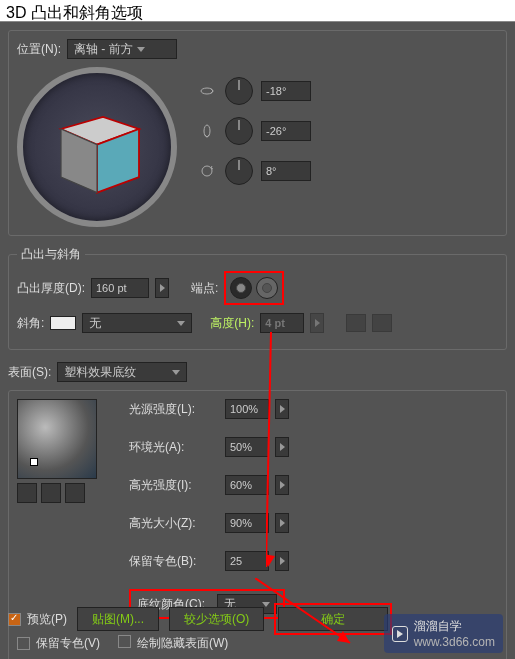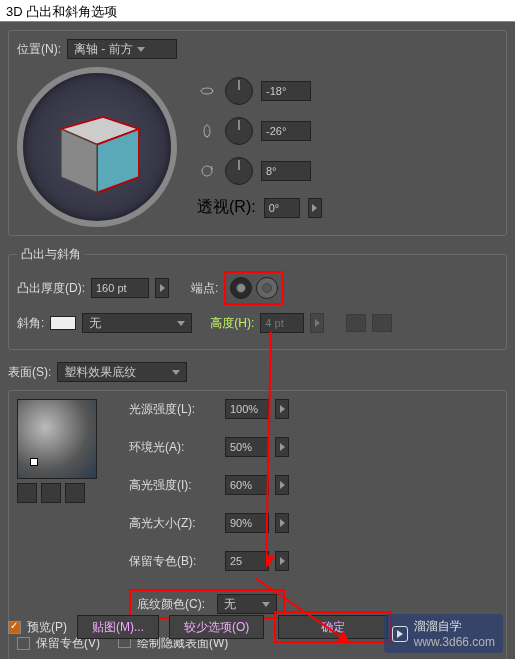--- a/index.html
+++ b/index.html
@@ -1,18 +1,18 @@
 <!DOCTYPE html>
 <html><head>
 <meta charset="utf-8">
 <style>
 * { box-sizing: border-box; margin: 0; padding: 0; font-family: "Microsoft YaHei", sans-serif; }
 body { background: #2a2a2a; width: 515px; height: 659px; overflow: hidden; position: relative; }
 .window { width: 515px; height: 659px; background: #fff; }
-.titlebar { height: 22px; background: #fff; color: #000; font-size: 13px; padding: 3px 6px; border-bottom: 1px solid #888; }
+.titlebar { height: 22px; background: #fff; color: #000; font-size: 16px; padding: 3px 6px; border-bottom: 1px solid #888; }
 .content { background: #535353; height: 637px; padding: 8px; position: relative; }
 .fieldset { border: 1px solid #6a6a6a; border-radius: 3px; padding: 8px; margin-bottom: 10px; }
 .legend { color: #ddd; font-size: 12px; padding: 0 4px; }
 .row { display: flex; align-items: center; gap: 6px; margin-bottom: 8px; color: #ddd; font-size: 12px; }
 .label { white-space: nowrap; }
 .dropdown { background: #3a3a3a; border: 1px solid #222; color: #ccc; height: 20px; display: inline-flex; align-items: center; padding: 0 6px; gap: 4px; cursor: pointer; }
 .chevron { width: 0; height: 0; border-left: 4px solid transparent; border-right: 4px solid transparent; border-top: 5px solid #999; }
 .input { background: #3a3a3a; border: 1px solid #222; color: #ccc; height: 20px; padding: 0 4px; font-size: 11px; }
 .stepper { width: 14px; height: 20px; background: #3a3a3a; border: 1px solid #222; display: inline-flex; align-items: center; justify-content: center; }
 .stepper::after { content: ''; width: 0; height: 0; border-top: 4px solid transparent; border-bottom: 4px solid transparent; border-left: 5px solid #999; }
@@ -33,22 +33,22 @@
 .ghost-btn { width: 20px; height: 18px; background: #3a3a3a; border: 1px solid #2a2a2a; opacity: 0.6; }
 .shade-preview { width: 80px; height: 80px; background: radial-gradient(circle at 35% 35%, #bbb 0%, #555 60%, #2a3a4a 100%); border: 1px solid #222; position: relative; }
 .shade-dot { position: absolute; width: 8px; height: 8px; background: #fff; border: 1px solid #000; left: 12px; bottom: 12px; }
 .small-icon { width: 20px; height: 20px; background: #3a3a3a; border: 1px solid #222; }
 .shade-btns { display: flex; gap: 4px; margin-top: 4px; }
 .shade-col { display: flex; flex-direction: column; }
 .sliders { display: flex; flex-direction: column; gap: 10px; margin-left: 12px; }
 .checkbox { width: 13px; height: 13px; border: 1px solid #888; display: inline-block; vertical-align: middle; }
 .checkbox.checked { background: #c86414; position: relative; }
 .checkbox.checked::after { content: '✓'; color: #fff; font-size: 10px; position: absolute; top: -2px; left: 1px; }
-.bottom-row { position: absolute; bottom: 16px; left: 8px; right: 8px; display: flex; align-items: center; gap: 10px; }
-.btn { background: #424242; border: 1px solid #222; color: #f0abfc; font-size: 12px; height: 24px; padding: 0 14px; cursor: pointer; }
+.bottom-row { position: absolute; bottom: 24px; left: 8px; right: 8px; display: flex; align-items: center; gap: 10px; }
+.btn { background: #424242; border: 1px solid #222; color: #84cc16; font-size: 12px; height: 24px; padding: 0 14px; cursor: pointer; }
 .btn-primary { width: 110px; }
 .watermark { position: absolute; right: 12px; bottom: 6px; opacity: 0.8; }
 .wm-box { background: rgba(40,60,120,0.8); border-radius: 4px; padding: 4px 8px; display: flex; align-items: center; gap: 6px; }
 .wm-play { width: 16px; height: 16px; border: 1px solid #fff; border-radius: 3px; display: flex; align-items: center; justify-content: center; }
 .wm-tri { width: 0; height: 0; border-top: 4px solid transparent; border-bottom: 4px solid transparent; border-left: 6px solid #fff; }
 .wm-text { color: #fff; font-size: 12px; }
 .wm-url { color: #ccc; font-size: 12px; }
 .arrow1 { position: absolute; left: 266px; top: 310px; pointer-events: none; }
 .arrow2 { position: absolute; left: 255px; top: 556px; pointer-events: none; }
 .surface-row { display: flex; gap: 20px; }
@@ -101,25 +101,20 @@
           <div class="control-row">
             <span class="axis-icon">
               <svg width="16" height="16" viewBox="0 0 16 16">
                   <circle cx="8" cy="8" r="5" fill="none" stroke="#aaa"></circle>
                   <path d="M12 5l1-2M12 5l2 1" stroke="#aaa"></path>
                 </svg>
             </span>
             <div class="dial"></div>
             <input class="input" style="width: 50px;" value="8°">
           </div>
-          <div class="control-row">
-            <span class="label">透视(R):</span>
-            <input class="input" style="width: 36px;" value="0°">
-            <div class="stepper"></div>
-          </div>
         </div>
       </div>
     </fieldset>
 
     <fieldset class="fieldset">
       <legend class="legend">凸出与斜角</legend>
       <div class="row">
         <span class="label">凸出厚度(D):</span>
         <input class="input" style="width: 58px;" value="160 pt">
         <div class="stepper"></div>
@@ -137,21 +132,21 @@
       <div class="row">
         <span class="label">斜角:</span>
         <span class="bevel-swatch"></span>
         <div class="dropdown" style="width:110px;">
           <span>无</span>
           <span style="flex:1"></span>
           <span class="chevron"></span>
         </div>
         <span style="width:6px;"></span>
         <span class="label" style="color:#bef264;">高度(H):</span>
-        <input class="input" style="width: 44px; color: rgb(119, 119, 119);" disabled="" value="4 pt">
+        <input class="input" style="width: 44px; color: rgb(119, 119, 119); font-weight: bold;" disabled="" value="4 pt">
         <div class="stepper" style="opacity:.5;"></div>
         <span style="width:10px;"></span>
         <div class="ghost-btn"></div>
         <div class="ghost-btn"></div>
       </div>
     </fieldset>
 
     <div class="row" style="margin-top:12px;">
       <span class="label">表面(S):</span>
       <div class="dropdown" style="width:130px;gap:12px;">

